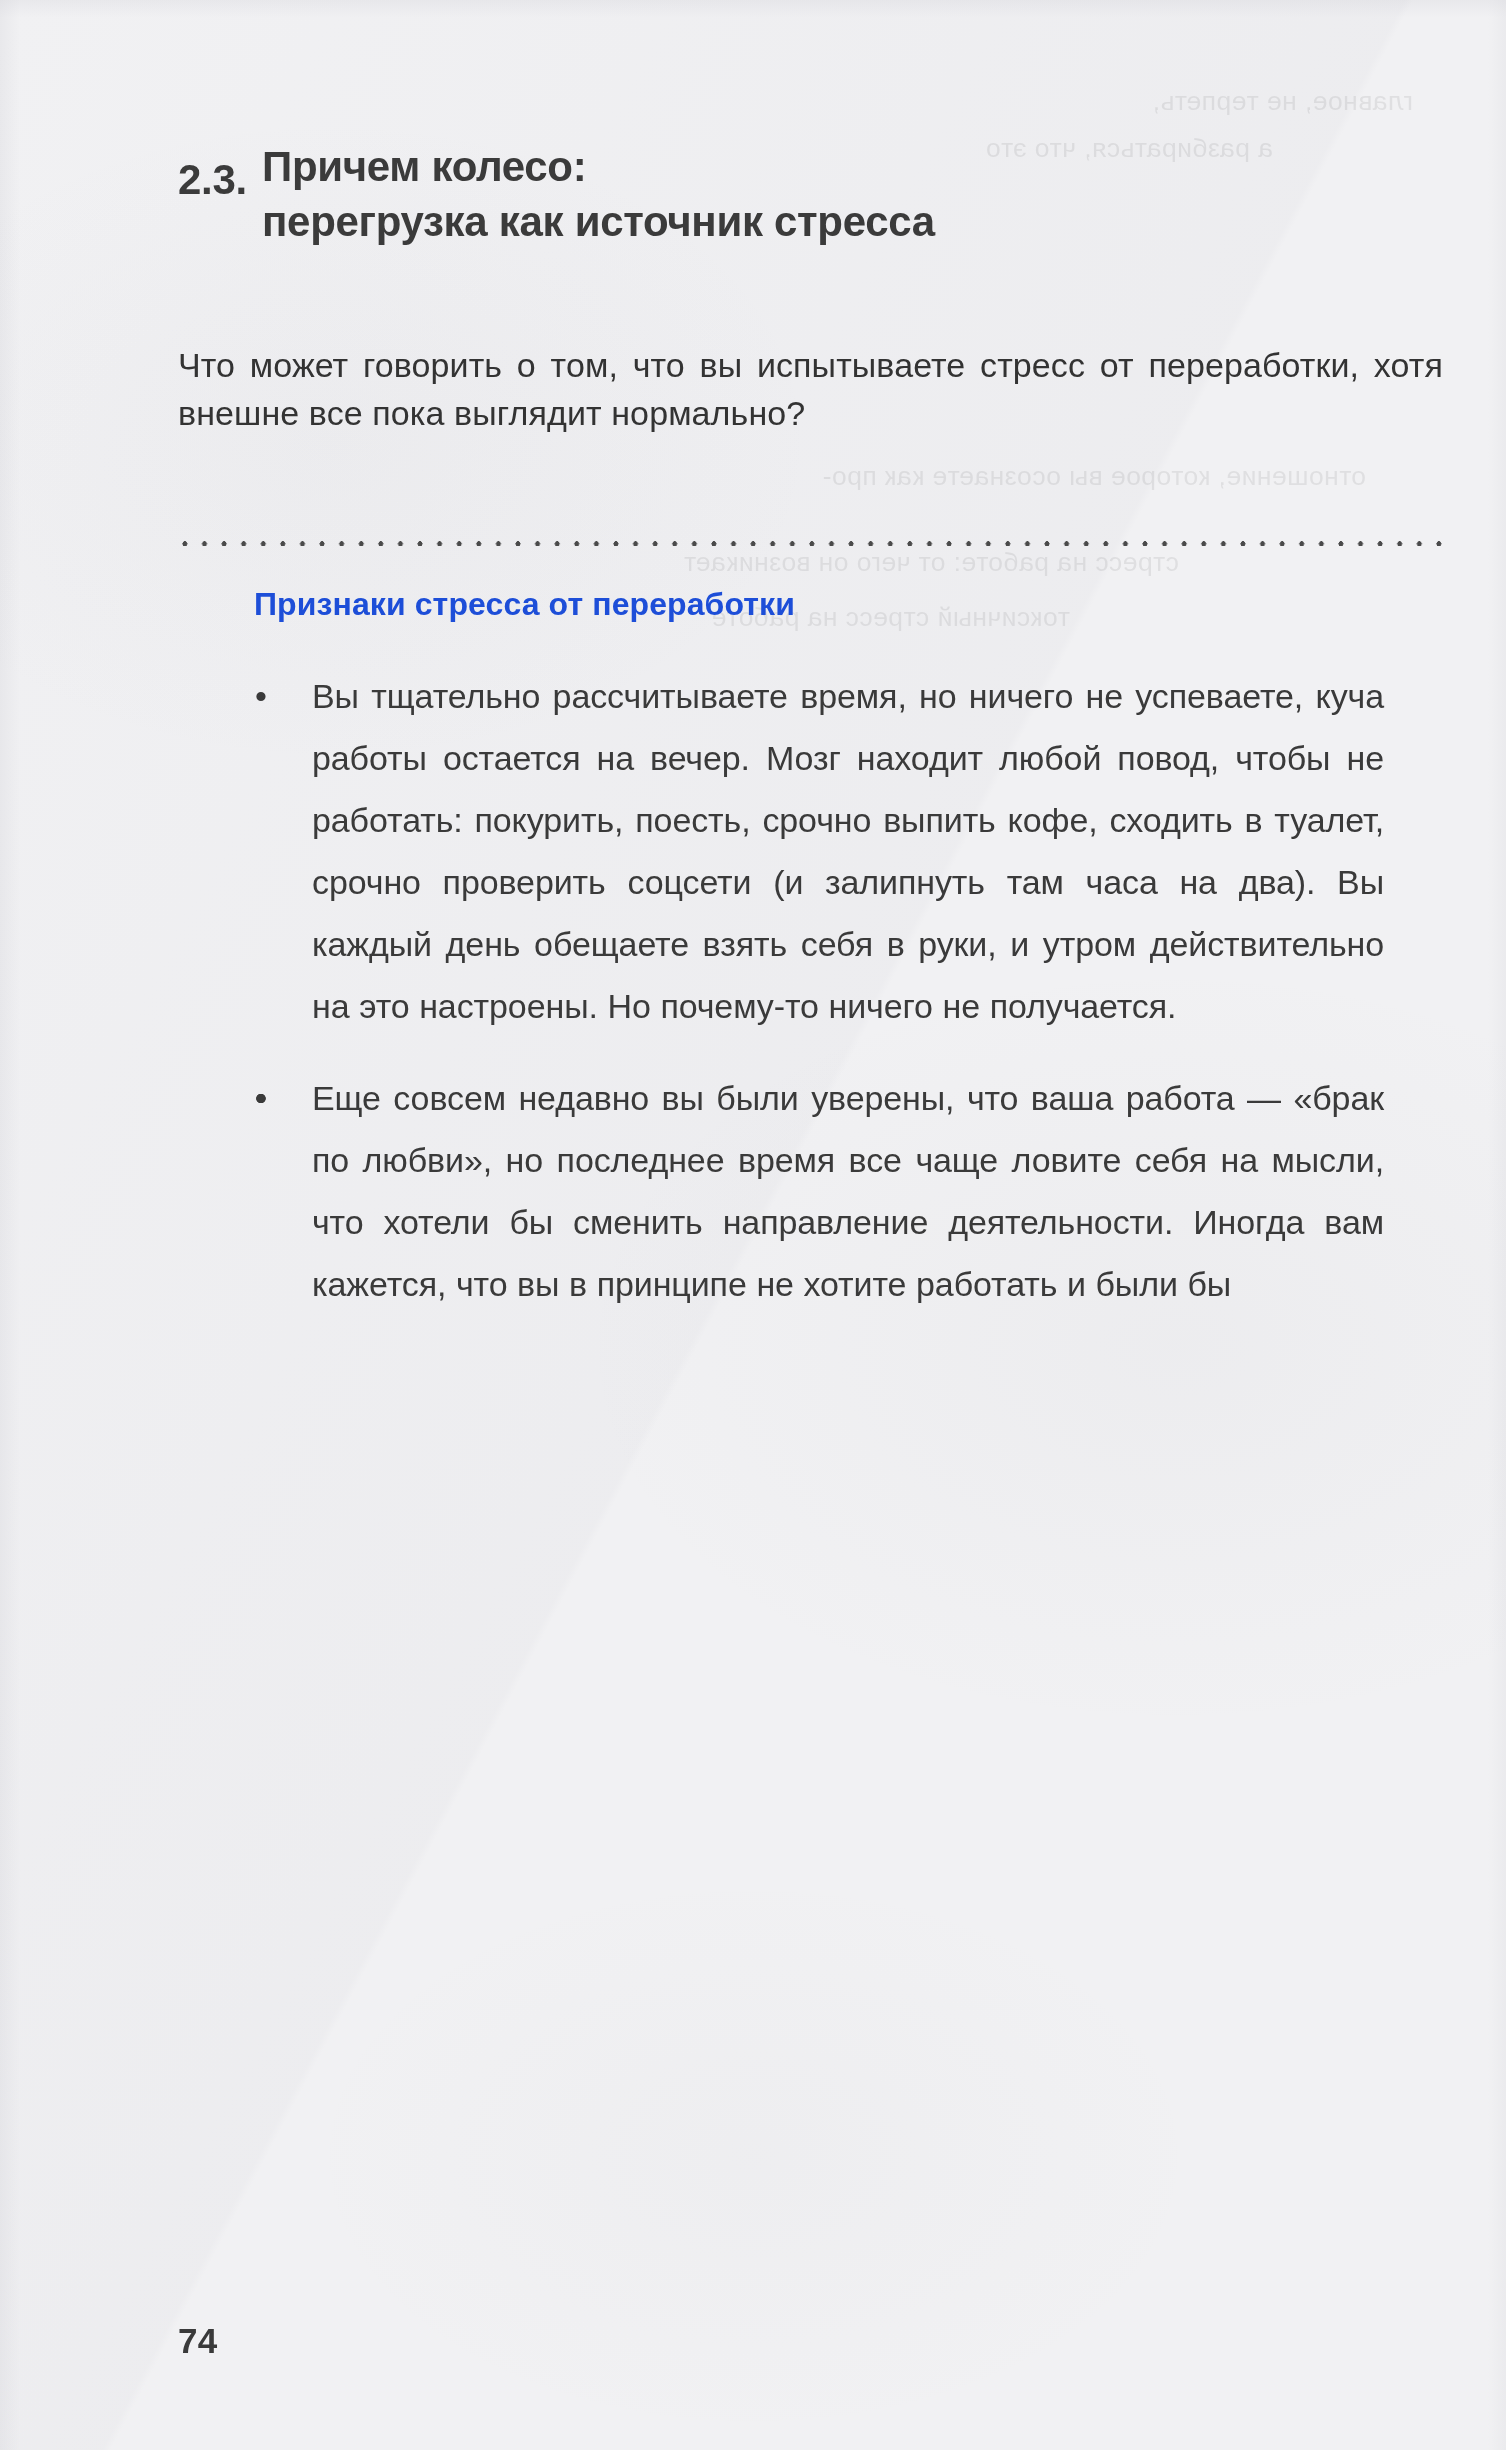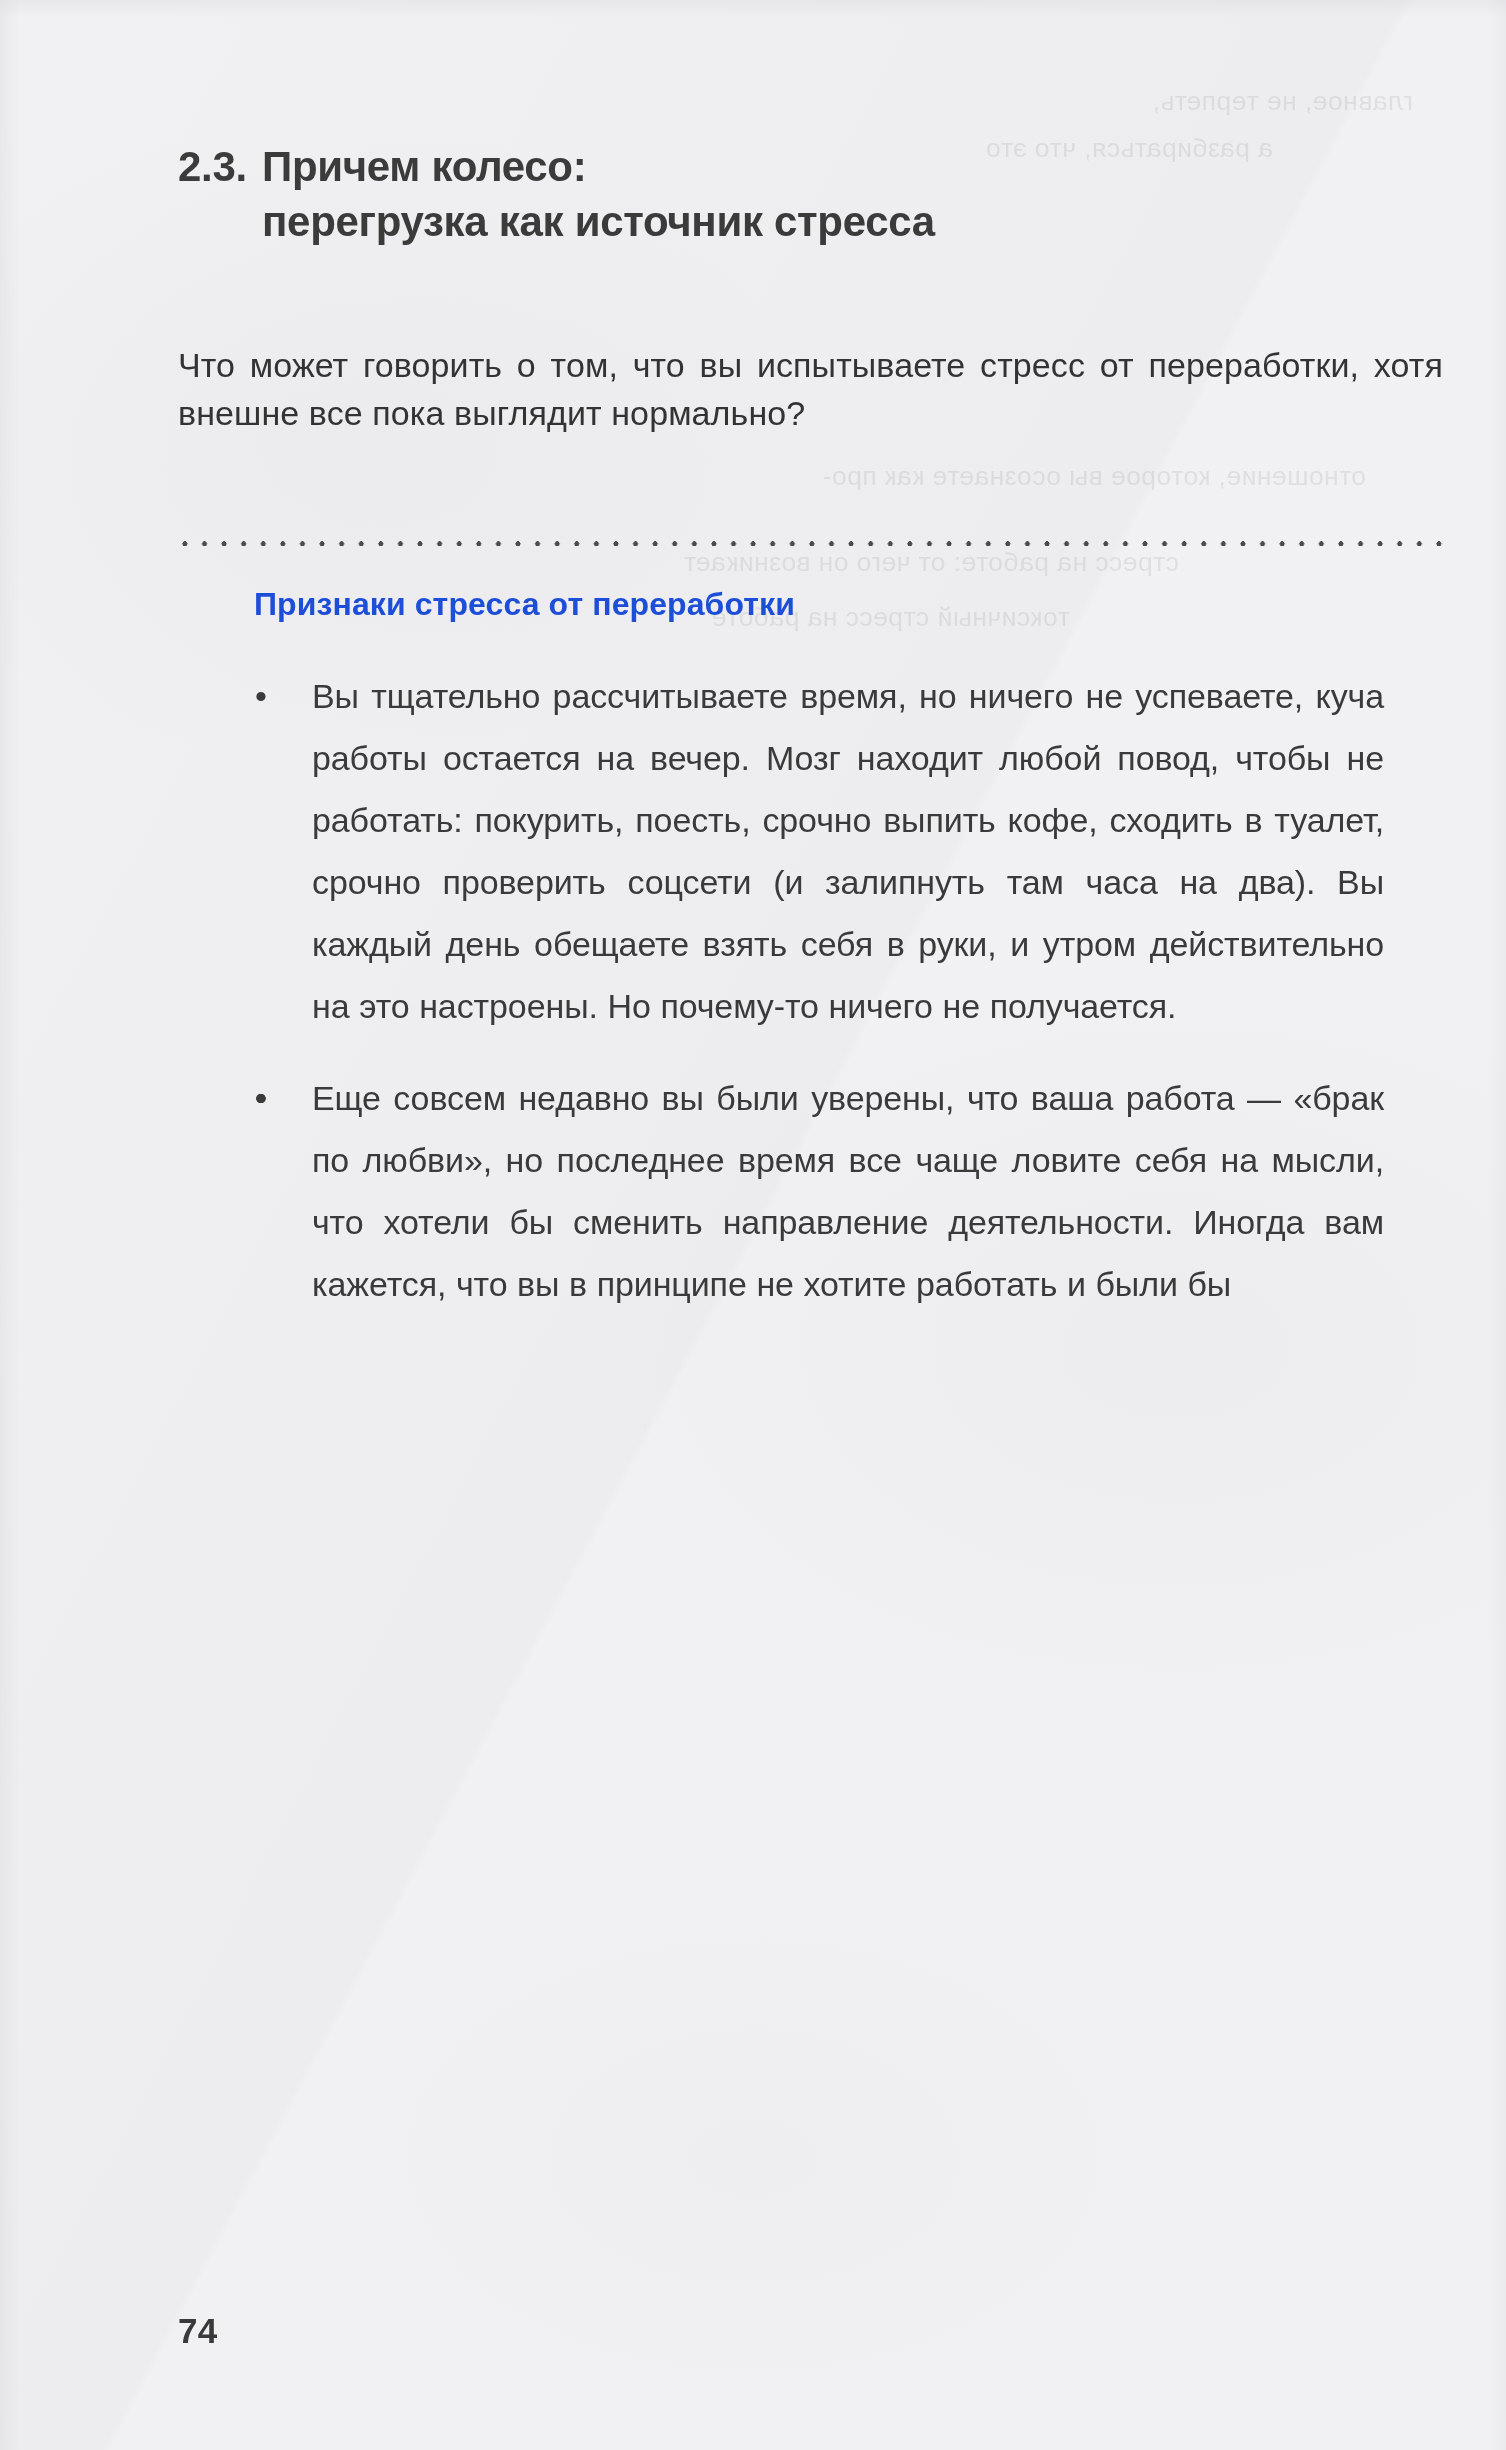--- a/index.html
+++ b/index.html
@@ -69,20 +69,21 @@
     font-weight: bold;
     font-size: 42px;
     line-height: 55px;
     letter-spacing: -0.3px;
     color: #3b3b3b;
   }
   .chapter-number {
     flex: 0 0 auto;
     width: 84px;
     font-weight: bold;
+    margin-top: 13px;
   }
   .chapter-title {
     flex: 1 1 auto;
   }
   .chapter-title .l2 { display: block; }
 
   
   .intro {
     position: absolute;
     left: 178px;
@@ -160,20 +161,21 @@
     display: flex;
     align-items: baseline;
     justify-content: space-between;
   }
   .page-number {
     font-weight: bold;
     font-size: 35px;
     line-height: 41px;
     color: #3a3a3a;
     letter-spacing: 0.4px;
+    margin-top: 10px;
   }
   .running-head {
     font-size: 23.4px;
     line-height: 41px;
     letter-spacing: 1.5px;
     color: #4a4a4a;
   }
 </style>
 </head>
 <body>

